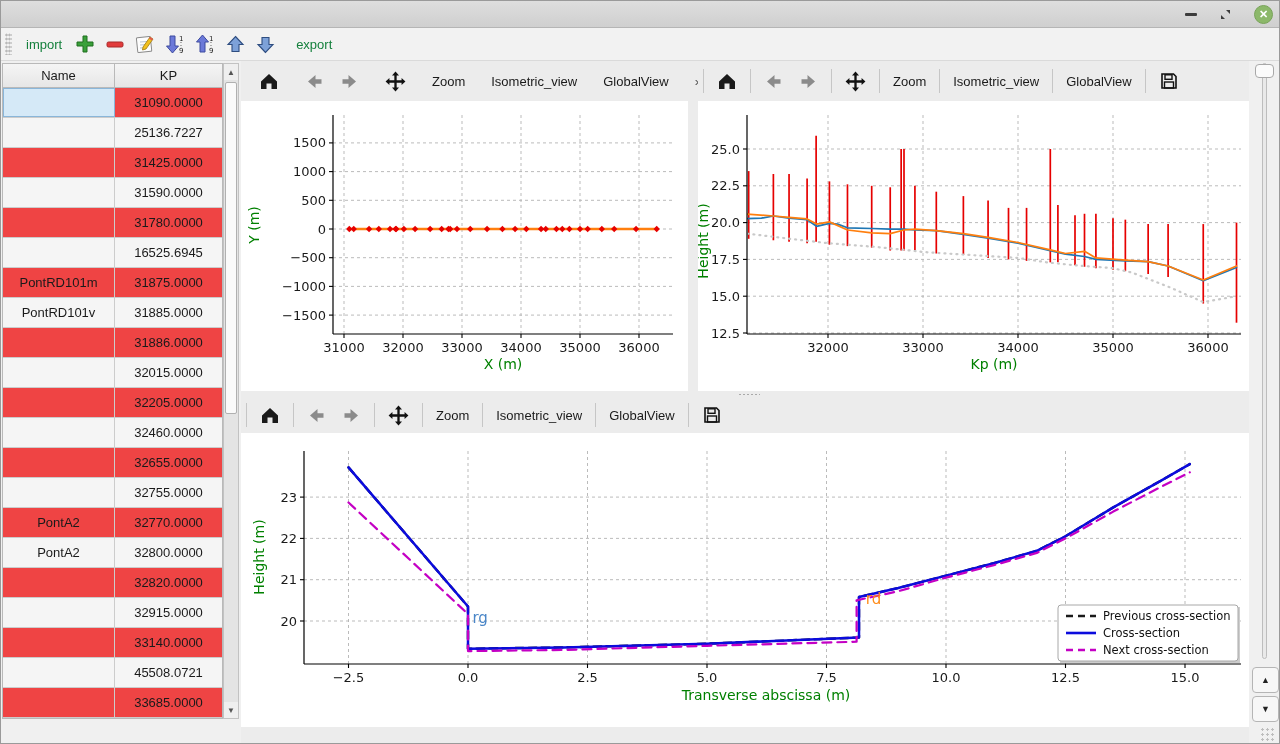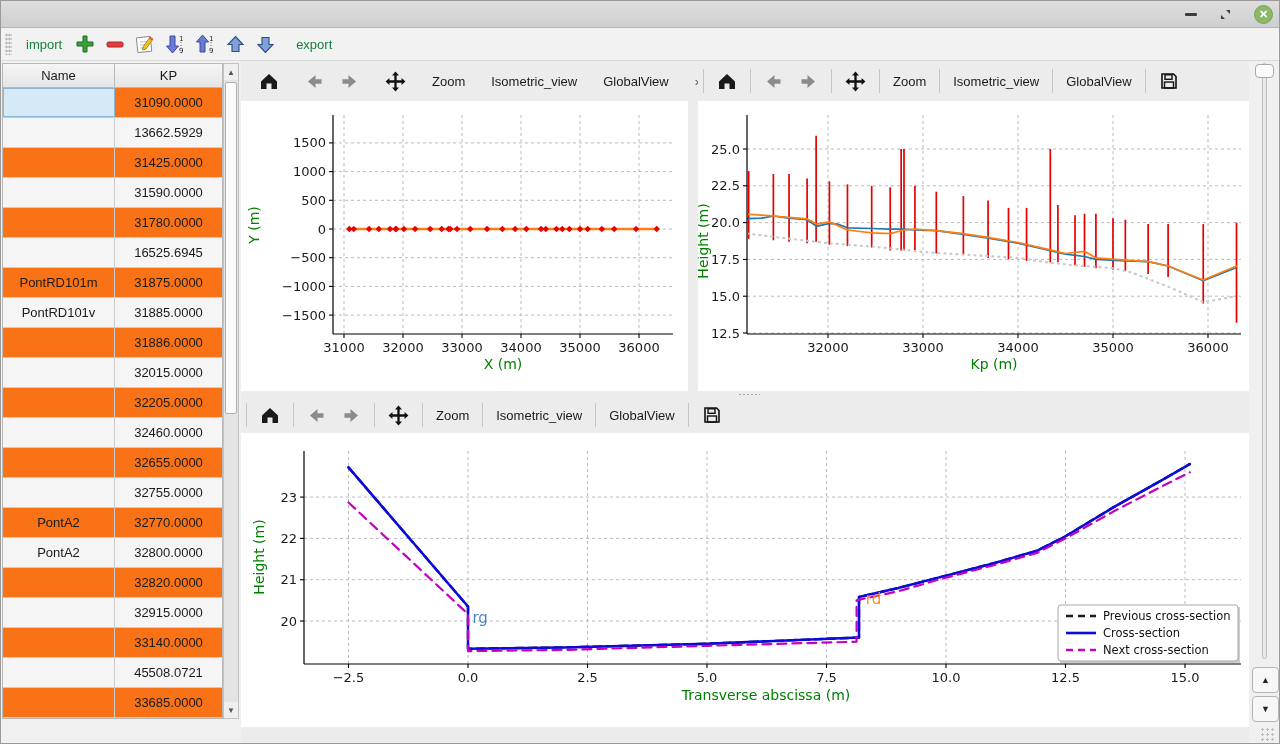--- a/index.html
+++ b/index.html
@@ -26,21 +26,21 @@
   .tb-icon svg{display:block;}
   
   .left-panel{position:absolute;left:0;top:60px;width:240px;height:684px;background:#f0f0f0;}
   .grid{position:absolute;left:1px;top:2px;width:221px;height:656px;background:#fff;
     border:1px solid #b9b9b9;overflow:hidden;font-size:13px;color:#1a1a1a;}
   .grid .hdr{display:flex;height:24px;background:linear-gradient(#f5f5f5,#e6e6e6);
     border-bottom:1px solid #b9b9b9;font-size:13px;justify-content:space-between;}
   .grid .hdr div{display:flex;align-items:center;justify-content:center;}
   .hcell-name{width:112px;border-right:1px solid #b9b9b9;}
   .hcell-kp{flex:1;}
-  .trow{display:flex;height:30px;border-bottom:1px solid #cccccc;background:#f97316;}
+  .trow{display:flex;height:30px;border-bottom:1px solid #cccccc;background:#ef4444;}
   .trow.alt{background:#f5f5f5;}
   .tcell{display:flex;align-items:center;justify-content:center;height:100%;}
   .tcell.name{width:112px;border-right:1px solid #cccccc;}
   .tcell.kp{flex:1;}
   .tcell.selected{background:#d5e9f7;border:1px solid #8ab6d9;}
   
   .tsb{position:absolute;left:222px;top:2px;width:16px;height:656px;background:#e4e4e4;border:1px solid #c2c2c2;}
   .tsb .btn{position:absolute;left:0;width:14px;height:16px;background:#efefef;display:flex;
     align-items:center;justify-content:center;font-size:8px;color:#555;}
   .tsb .thumb{position:absolute;left:1px;width:12px;background:#fafafa;border:1px solid #b0b0b0;border-radius:2px;}
@@ -146,21 +146,21 @@
         <div class="hcell-name">Name</div>
         <div class="hcell-kp">KP</div>
       </div>
       <div id="tbody">
           <div class="trow">
             <div class="tcell name selected"></div>
             <div class="tcell kp">31090.0000</div>
           </div>
           <div class="trow alt">
             <div class="tcell name"></div>
-            <div class="tcell kp">13662.5929</div>
+            <div class="tcell kp">25136.7227</div>
           </div>
           <div class="trow">
             <div class="tcell name"></div>
             <div class="tcell kp">31425.0000</div>
           </div>
           <div class="trow alt">
             <div class="tcell name"></div>
             <div class="tcell kp">31590.0000</div>
           </div>
           <div class="trow">

